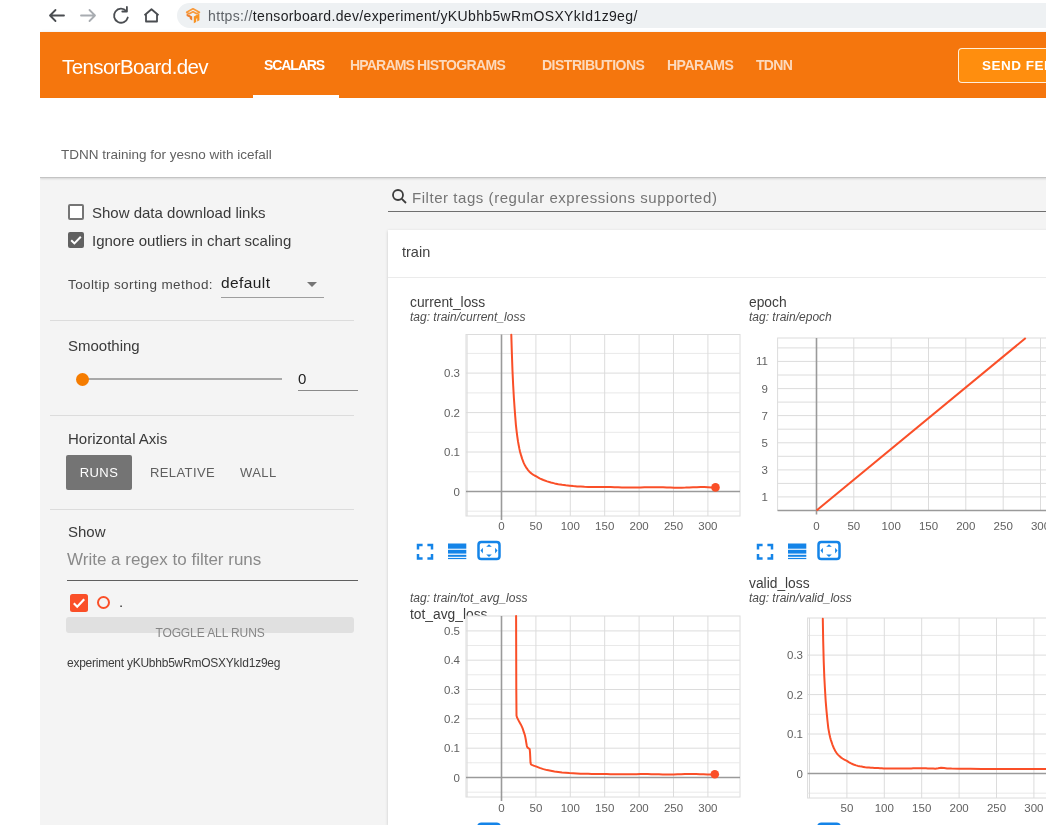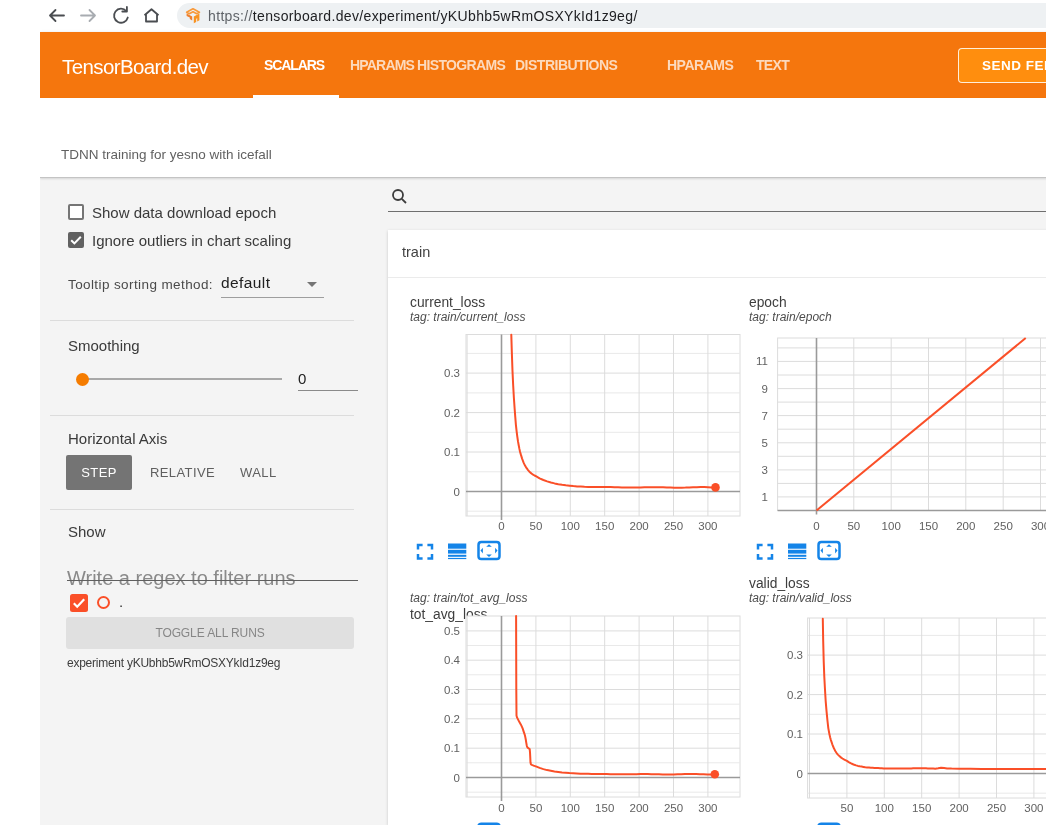--- a/index.html
+++ b/index.html
@@ -24,21 +24,21 @@
 #band { left:0; top:98px; width:1046px; height:80px; background:#ffffff; border-bottom:1px solid #c4c4c4; box-shadow:0 1px 2px rgba(0,0,0,0.12); }
 #tdnn { left:21px; top:147px; font-size:13.5px; color:#616161; }
 
 
 .sb-label { font-size:15px; color:#3a3a3a; }
 .cbx { width:16px; height:16px; border:2px solid #757575; border-radius:2px; background:#fff; }
 .cbx.dark { background:#616161; border-color:#616161; }
 .divider { left:10px; width:304px; height:1px; background:#dcdcdc; }
 #stepbtn { left:26px; top:455px; width:66px; height:35px; background:#747474; border-radius:2px; color:#fff; font-size:13px; letter-spacing:0.4px; text-align:center; line-height:35px; }
 .axbtn { top:455px; height:35px; color:#5f5f5f; font-size:13px; letter-spacing:0.4px; line-height:35px; }
-#togglebtn { left:26px; top:617px; width:288px; height:32px; background:#e0e0e0; border-radius:3px; color:#868686; font-size:12px; letter-spacing:-0.1px; text-align:center; line-height:32px; }
+#togglebtn { left:26px; top:617px; width:288px; height:16px; background:#e0e0e0; border-radius:3px; color:#868686; font-size:12px; letter-spacing:-0.1px; text-align:center; line-height:32px; }
 
 
 #searchline { left:348px; top:211px; width:698px; height:1.4px; background:#6f6f6f; }
 #filterph { left:372px; top:189px; font-size:15px; letter-spacing:0.55px; color:#757575; }
 #card { left:348px; top:230px; width:698px; height:595px; background:#ffffff; box-shadow:0 1px 3px rgba(0,0,0,0.18); }
 #trainhdr { left:362px; top:244px; font-size:14.5px; color:#414141; }
 #traindiv { left:348px; top:277px; width:698px; height:1px; background:#ebebeb; }
 .ct { font-size:13.8px; color:#3e3e3e; }
 .cs { font-size:12px; color:#4d4d4d;font-style:italic; }
 </style></head>
@@ -67,72 +67,73 @@
   <path d="M1.6 5.6 L7.2 8.6 V12.4 L4.8 11.1 V9.6 L1.6 7.9 Z" fill="#ee7f2d"></path>
   <path d="M14.4 5.6 L8.8 8.6 V15.2 L11.2 13.9 V10.8 L12.2 10.3 V13.4 L14.4 12.2 Z" fill="#f89322"></path>
 </svg>
 <div id="url" class="abs"><span class="sch">https://</span>tensorboard.dev/experiment/yKUbhb5wRmOSXYkId1z9eg/</div>
 
 <div id="hdr" class="abs"></div>
 <div class="abs tab on" style="left:224px;letter-spacing:-1.1px">SCALARS</div>
 <div id="logo" class="abs">TensorBoard.dev</div>
 <div class="abs tab" style="left:310px;letter-spacing:-0.8px">HPARAMS</div>
 <div class="abs tab" style="left:377px;letter-spacing:-0.65px">HISTOGRAMS</div>
-<div class="abs tab" style="left:475px;letter-spacing:-0.5px">DISTRIBUTIONS</div>
+<div class="abs tab" style="left:502px;letter-spacing:-0.5px">DISTRIBUTIONS</div>
 <div class="abs tab" style="left:627px;letter-spacing:-0.5px">HPARAMS</div>
-<div class="abs tab" style="left:716px;letter-spacing:-0.7px">TEXT</div>
+<div class="abs tab" style="left:716px;letter-spacing:-0.7px">TDNN</div>
 <div id="underline" class="abs"></div>
 <div id="fbk" class="abs">SEND FEEDBACK</div>
 
 <div id="band" class="abs"></div>
 <div id="tdnn" class="abs">TDNN training for yesno with icefall</div>
 
 <div class="abs cbx" style="left:28px;top:204px"></div>
-<div class="abs sb-label" style="left:52px;top:204px">Show data download epoch</div>
+<div class="abs sb-label" style="left:52px;top:204px">Show data download links</div>
 <div class="abs cbx dark" style="left:28px;top:232px"></div>
 <svg class="abs" style="left:28px;top:232px" width="16" height="16" viewBox="0 0 16 16">
       <path d="M3.2 8.2 L6.4 11.4 L12.8 4.8" fill="none" stroke="#fff" stroke-width="2"></path>
     </svg>
 <div class="abs sb-label" style="left:52px;top:232px">Ignore outliers in chart scaling</div>
 
 <div class="abs" style="left:28px;top:277px;font-size:13.5px;letter-spacing:0.4px;color:#4a4a4a">Tooltip sorting method:</div>
 <div class="abs" style="left:181px;top:274px;font-size:15.5px;letter-spacing:0.4px;color:#212121">default</div>
 <div class="abs" style="left:181px;top:297px;width:103px;height:1px;background:#9e9e9e"></div>
 <div class="abs" style="left:264px;top:281px;width:0;height:0;border-left:5px solid transparent;border-right:5px solid transparent;border-top:5px solid #757575;margin-left:3px;margin-top:1px"></div>
 
 <div class="abs divider" style="top:320px"></div>
 <div class="abs sb-label" style="left:28px;top:337px">Smoothing</div>
 <div class="abs" style="left:43px;top:377.5px;width:199px;height:2px;background:#a8a8a8"></div>
 <div class="abs" style="left:36px;top:373px;width:13px;height:13px;border-radius:50%;background:#f57c00"></div>
 <div class="abs" style="left:258px;top:370px;font-size:15px;color:#212121">0</div>
 <div class="abs" style="left:258px;top:390px;width:60px;height:1px;background:#8a8a8a"></div>
 
 <div class="abs divider" style="top:415px"></div>
 <div class="abs sb-label" style="left:28px;top:430px">Horizontal Axis</div>
-<div id="stepbtn" class="abs">STEP</div>
+<div id="stepbtn" class="abs">RUNS</div>
 <div class="abs axbtn" style="left:110px">RELATIVE</div>
 <div class="abs axbtn" style="left:200px">WALL</div>
 
 <div class="abs divider" style="top:509px"></div>
 <div class="abs sb-label" style="left:28px;top:523px">Show</div>
-<div class="abs" style="left:27px;top:567px;font-size:20px;color:#8a8a8a">Write a regex to filter runs</div>
+<div class="abs" style="left:27px;top:550px;font-size:17px;color:#8a8a8a">Write a regex to filter runs</div>
 <div class="abs" style="left:27px;top:580px;width:291px;height:1.3px;background:#5f5f5f"></div>
 <div class="abs" style="left:30px;top:594px;width:18px;height:18px;border-radius:2.5px;background:#fa4f28"></div>
 <svg class="abs" style="left:30px;top:594px" width="18" height="18" viewBox="0 0 18 18">
       <path d="M3.8 9.3 L7.2 12.7 L14.2 5.2" fill="none" stroke="#fff" stroke-width="2.2"></path>
     </svg>
 <div class="abs" style="left:57px;top:596px;width:13px;height:13px;border-radius:50%;border:2.6px solid #fa4f28"></div>
 <div class="abs" style="left:79px;top:593px;font-size:15px;color:#333">.</div>
 <div id="togglebtn" class="abs">TOGGLE ALL RUNS</div>
 <div class="abs" style="left:27px;top:656px;font-size:12px;letter-spacing:-0.25px;color:#3d3d3d">experiment yKUbhb5wRmOSXYkId1z9eg</div>
 
 <svg class="abs" style="left:351px;top:188px" width="18" height="18" viewBox="0 0 18 18">
   <circle cx="7" cy="7" r="5" fill="none" stroke="#3c3c3c" stroke-width="1.8"></circle>
   <line x1="10.8" y1="10.8" x2="15" y2="15" stroke="#3c3c3c" stroke-width="1.8"></line>
 </svg>
+<div id="filterph" class="abs">Filter tags (regular expressions supported)</div>
 <div id="searchline" class="abs"></div>
 
 <div id="card" class="abs"></div>
 <div id="trainhdr" class="abs">train</div>
 <div id="traindiv" class="abs"></div>
 
 <div class="abs ct" style="left:370px;top:295px">current_loss</div>
 <div class="abs cs" style="left:370px;top:310px">tag: train/current_loss</div>
 <div class="abs ct" style="left:709px;top:295px">epoch</div>
 <div class="abs cs" style="left:709px;top:310px">tag: train/epoch</div>

